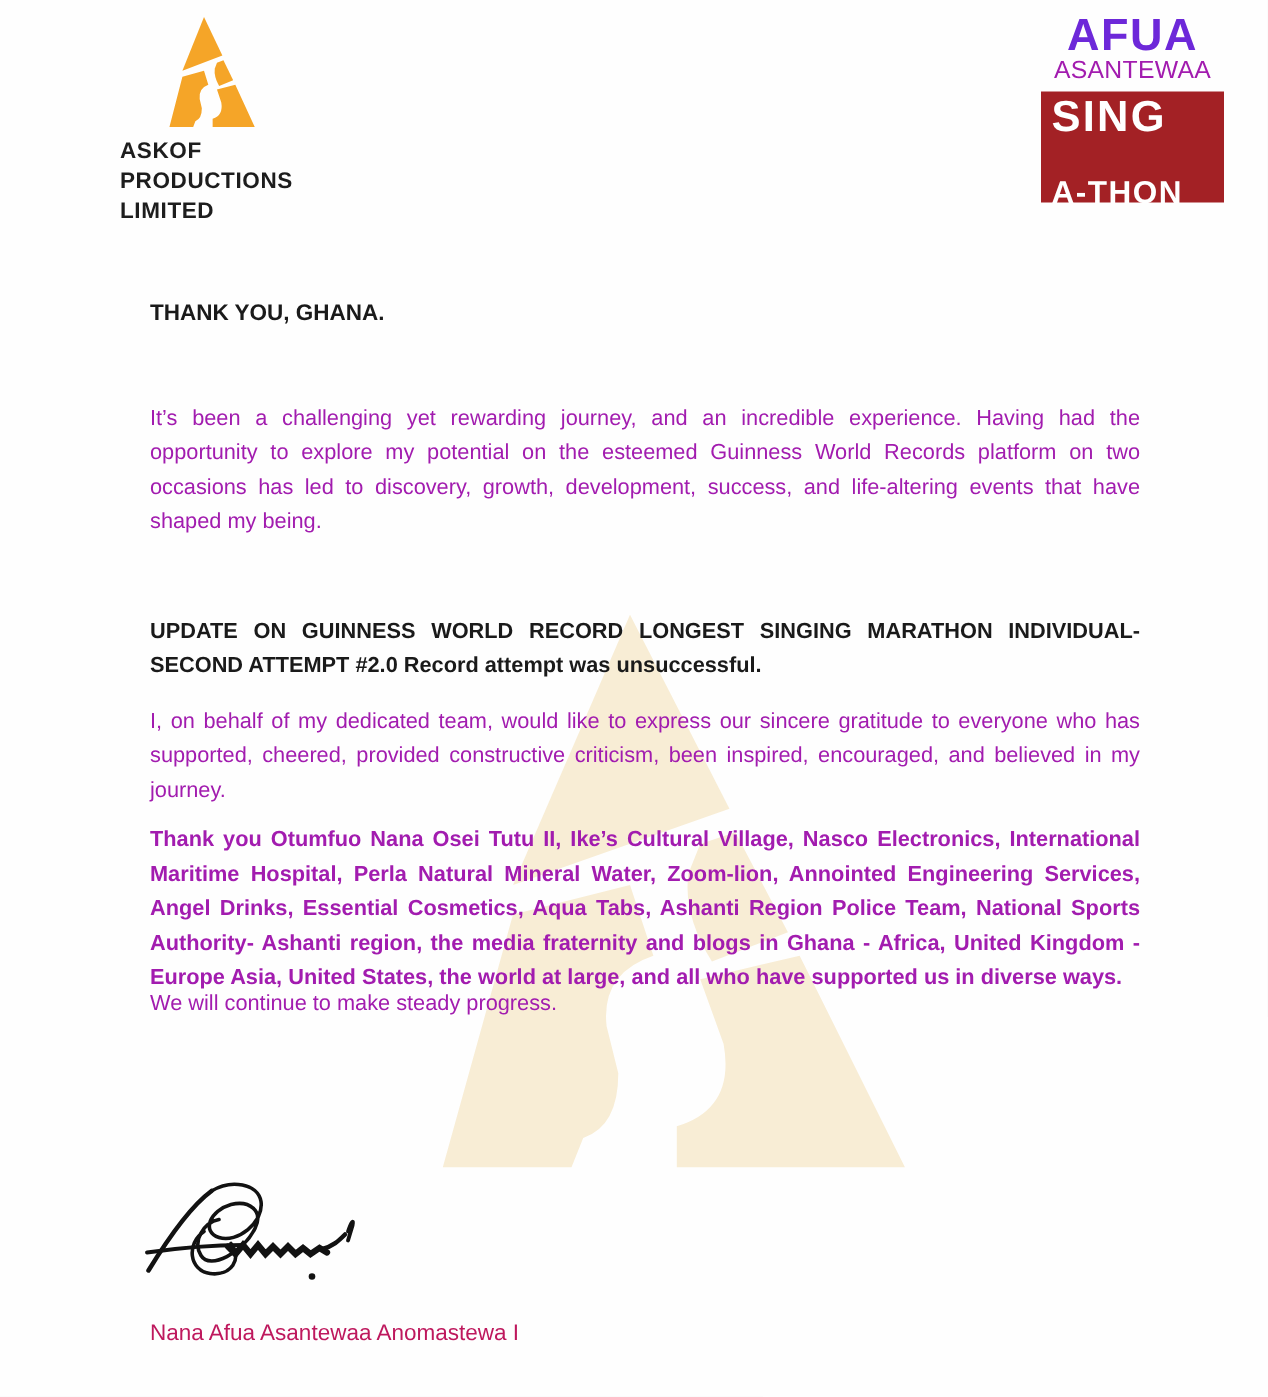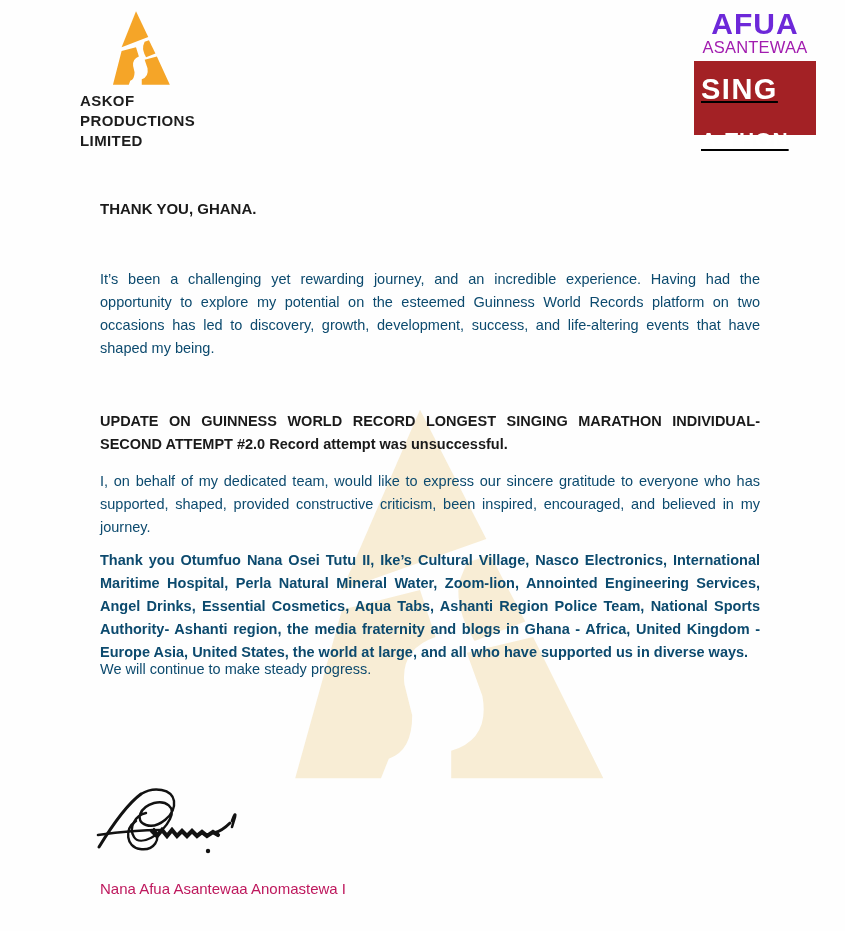--- a/index.html
+++ b/index.html
@@ -39,33 +39,32 @@
     font-weight:bold;font-size:30px;line-height:28px;
     letter-spacing:1px;color:#6d28d9;
   }
   .afua-line2{
     font-weight:normal;font-size:16.5px;line-height:19px;
     letter-spacing:0.2px;color:#a21caf;
   }
   .singathon-box{
     margin-top:4px;height:74px;background:#a32125;
     text-align:left;padding-left:7px;box-sizing:border-box;
-    padding-top:13px;
-    text-decoration:underline;
+    padding-top:2px;
   }
   .singathon-box .sing{
     color:#ffffff;font-weight:bold;font-size:29px;line-height:30px;letter-spacing:1.5px;
   }
   .singathon-box .athon{
     color:#ffffff;font-weight:bold;font-size:21px;line-height:24px;letter-spacing:1px;margin-top:24px;
   }
   
   .letter-block{
     position:absolute;left:100px;width:660px;z-index:1;
-    font-size:14.5px;line-height:23px;color:#0c4a6e;
+    font-size:14.5px;line-height:23px;color:#a21caf;
     text-align:justify;
   }
   .letter-heading{top:197px;font-weight:bold;color:#1a1a1a;font-size:15px;text-align:left;}
   .para1{top:268px;}
   .update-heading{top:410px;font-weight:bold;color:#1a1a1a;}
   .para2{top:470px;}
   .para3{top:549px;font-weight:bold;}
   .para4{top:658px;text-align:left;}
   .signature{
     position:absolute;left:96px;top:785px;width:150px;height:85px;z-index:1;
@@ -114,21 +113,21 @@
       <div class="athon">A-THON</div>
     </div>
   </div>
 
   <div class="letter-block letter-heading">THANK YOU, GHANA.</div>
 
   <div class="letter-block para1">It’s been a challenging yet rewarding journey, and an incredible experience. Having had the opportunity to explore my potential on the esteemed Guinness World Records platform on two occasions has led to discovery, growth, development, success, and life-altering events that have shaped my being.</div>
 
   <div class="letter-block update-heading">UPDATE ON GUINNESS WORLD RECORD LONGEST SINGING MARATHON INDIVIDUAL- SECOND ATTEMPT #2.0 Record attempt was unsuccessful.</div>
 
-  <div class="letter-block para2">I, on behalf of my dedicated team, would like to express our sincere gratitude to everyone who has supported, shaped, provided constructive criticism, been inspired, encouraged, and believed in my journey.</div>
+  <div class="letter-block para2">I, on behalf of my dedicated team, would like to express our sincere gratitude to everyone who has supported, cheered, provided constructive criticism, been inspired, encouraged, and believed in my journey.</div>
 
   <div class="letter-block para3">Thank you Otumfuo Nana Osei Tutu II, Ike’s Cultural Village, Nasco Electronics, International Maritime Hospital, Perla Natural Mineral Water, Zoom-lion, Annointed Engineering Services, Angel Drinks, Essential Cosmetics, Aqua Tabs, Ashanti Region Police Team, National Sports Authority- Ashanti region, the media fraternity and blogs in Ghana - Africa, United Kingdom - Europe Asia, United States, the world at large, and all who have supported us in diverse ways.</div>
 
   <div class="letter-block para4">We will continue to make steady progress.</div>
 
   <svg class="signature" viewBox="0 0 150 85">
     <g fill="none" stroke="#121212" stroke-linecap="round">
       <path stroke-width="3" d="M3 62 C14 44 30 20 45 9"></path>
       <path stroke-width="2.4" d="M45 9 C58 1 76 4 78 16 C80 30 62 44 50 40 C38 36 44 22 58 18 C70 15 80 22 74 34 C66 50 44 62 38 52 C32 42 40 30 50 28"></path>
       <path stroke-width="2.4" d="M40 36 C28 44 30 62 44 64 C58 66 66 54 58 44"></path>

